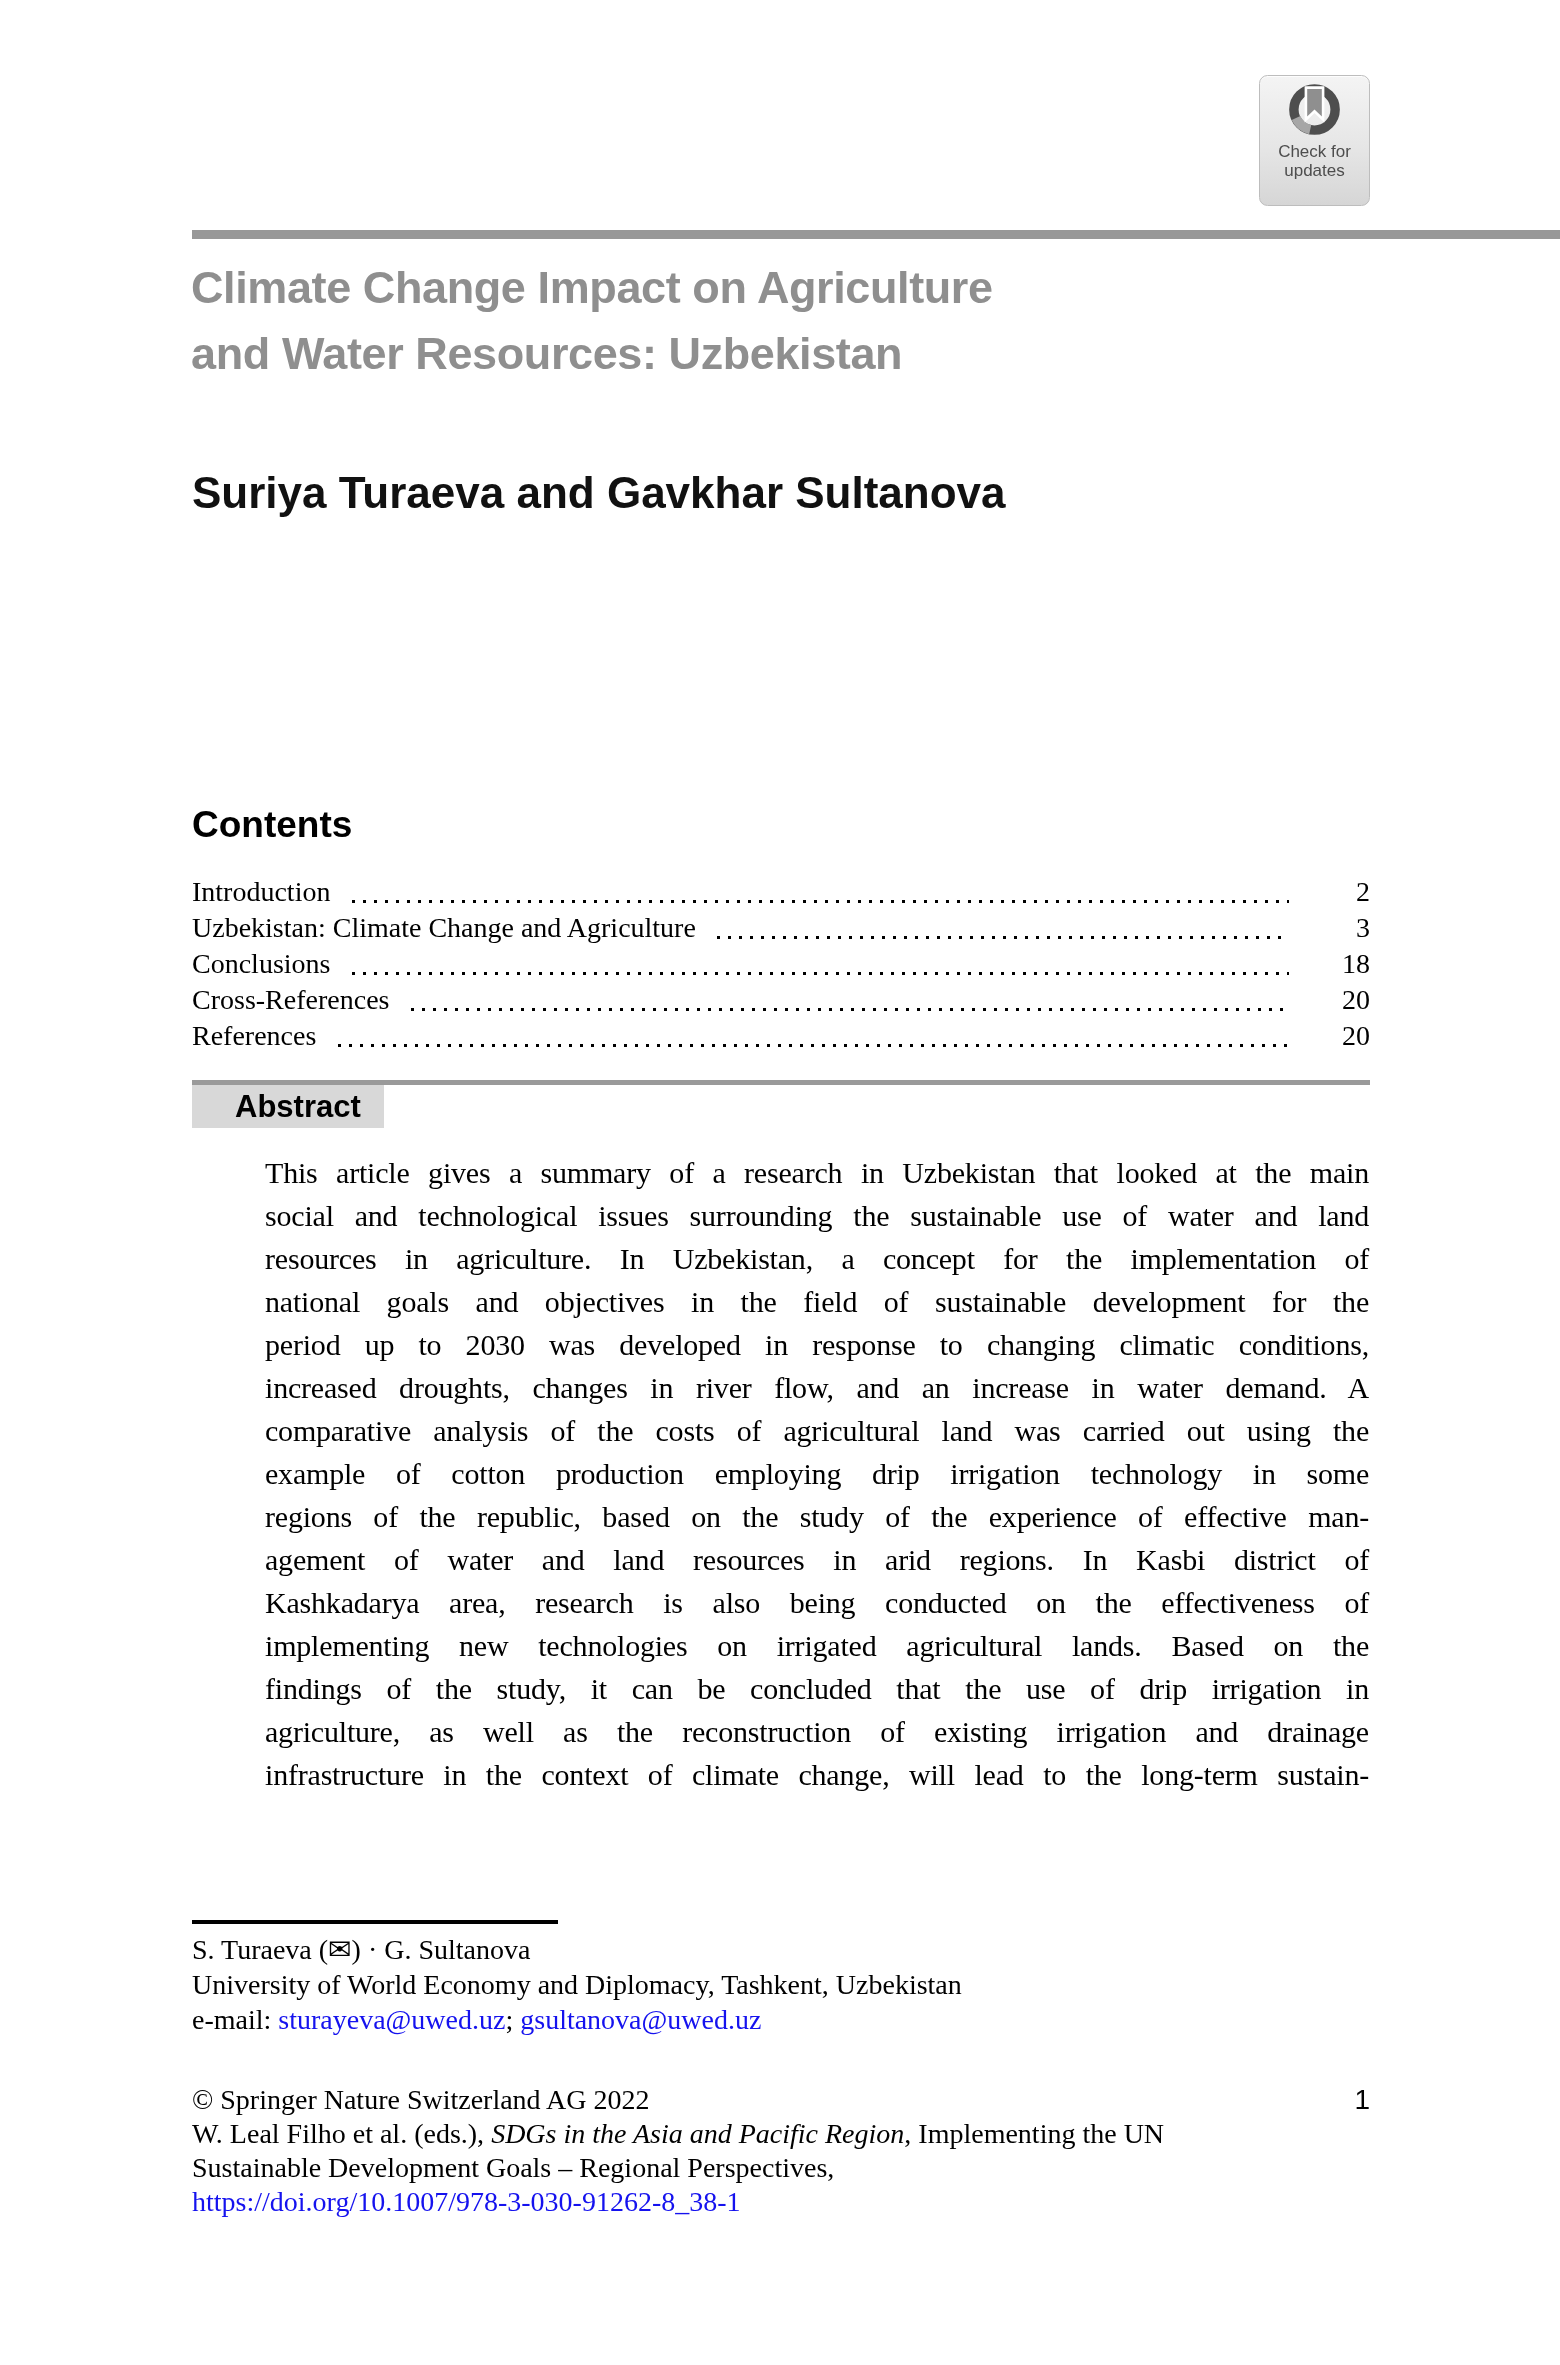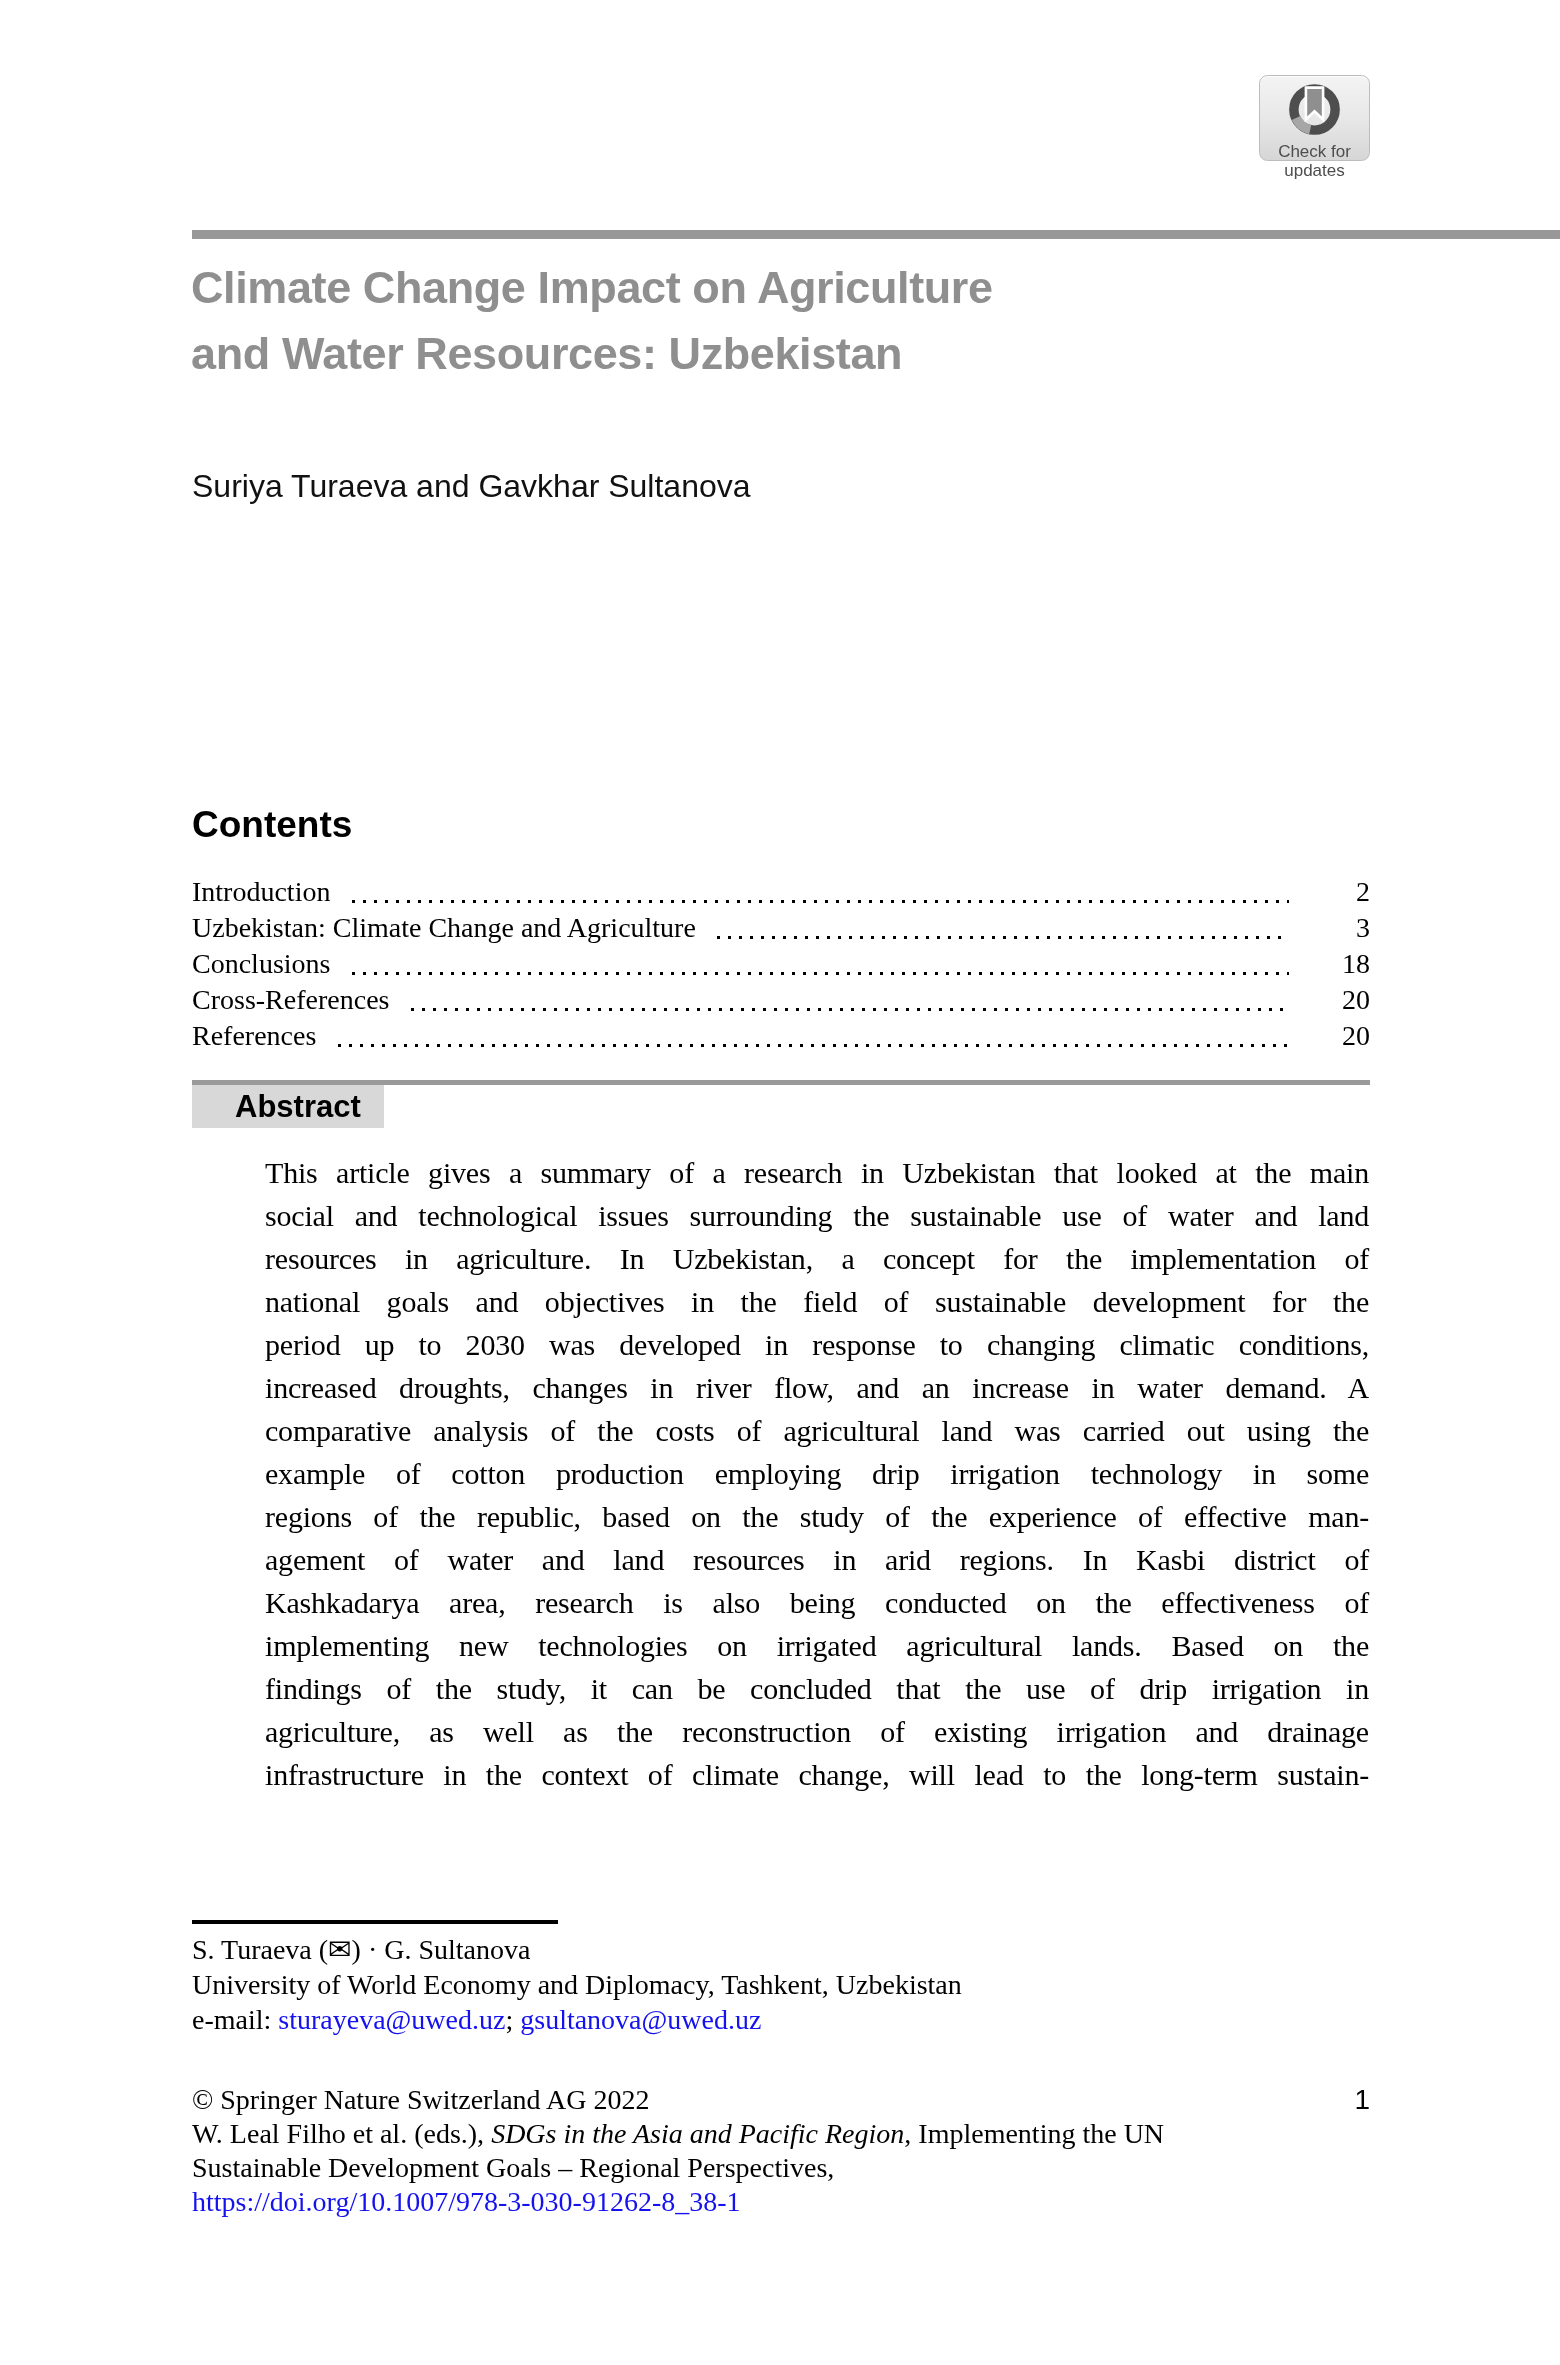--- a/index.html
+++ b/index.html
@@ -3,21 +3,21 @@
 <meta charset="utf-8">
 <style>
   * { margin:0; padding:0; box-sizing:border-box; }
   html,body { background:#ffffff; }
   .page {
     position:relative; width:1560px; height:2366px; background:#fff;
     font-family:"Liberation Serif","DejaVu Serif",serif; color:#000; overflow:hidden;
   }
   
   .badge {
-    position:absolute; left:1259px; top:75px; width:111px; height:86px;
+    position:absolute; left:1259px; top:75px; width:111px; height:131px;
     border:1.7px solid #bdbdbd; border-radius:8.5px;
     background:linear-gradient(180deg,#f4f4f4 0%,#e6e6e6 55%,#d6d6d6 100%);
     display:flex; flex-direction:column; align-items:center; padding-top:6px;
     box-shadow:inset 0 0.9px 0 #fdfdfd;
   }
   .badge-text {
     font-family:"Liberation Sans","DejaVu Sans",sans-serif;
     font-size:17px; line-height:19px; color:#4d4d4d; text-align:center; margin-top:0.9px;
   }
   
@@ -25,21 +25,21 @@
   .abstract-rule { position:absolute; left:192px; top:1080px; width:1178px; height:5.1px; background:#9a9a9a; }
   .footnote-rule { position:absolute; left:192px; top:1920px; width:366px; height:4.3px; background:#000; }
   
   .title {
     position:absolute; left:191px; top:255px; width:1133px;
     font-family:"Liberation Sans","DejaVu Sans",sans-serif; font-weight:bold;
     font-size:45px; line-height:66px; color:#8f8f8f; letter-spacing:-0.4px;
   }
   .authors {
     position:absolute; left:192px; top:468px;
-    font-family:"Liberation Sans","DejaVu Sans",sans-serif; font-size:32px; color:#111;
+    font-family:"Liberation Sans","DejaVu Sans",sans-serif; font-size:44px; color:#111;font-weight:bold;
   }
   
   .contents-heading {
     position:absolute; left:192px; top:804px;
     font-family:"Liberation Sans","DejaVu Sans",sans-serif; font-weight:bold; font-size:37px; color:#000;
   }
   .toc { position:absolute; left:192px; top:874px; width:1178px; font-size:28px; line-height:36px; }
   .toc-row { display:flex; align-items:baseline;gap:11px; }
   .toc-label { white-space:nowrap; }
   .toc-leader {

